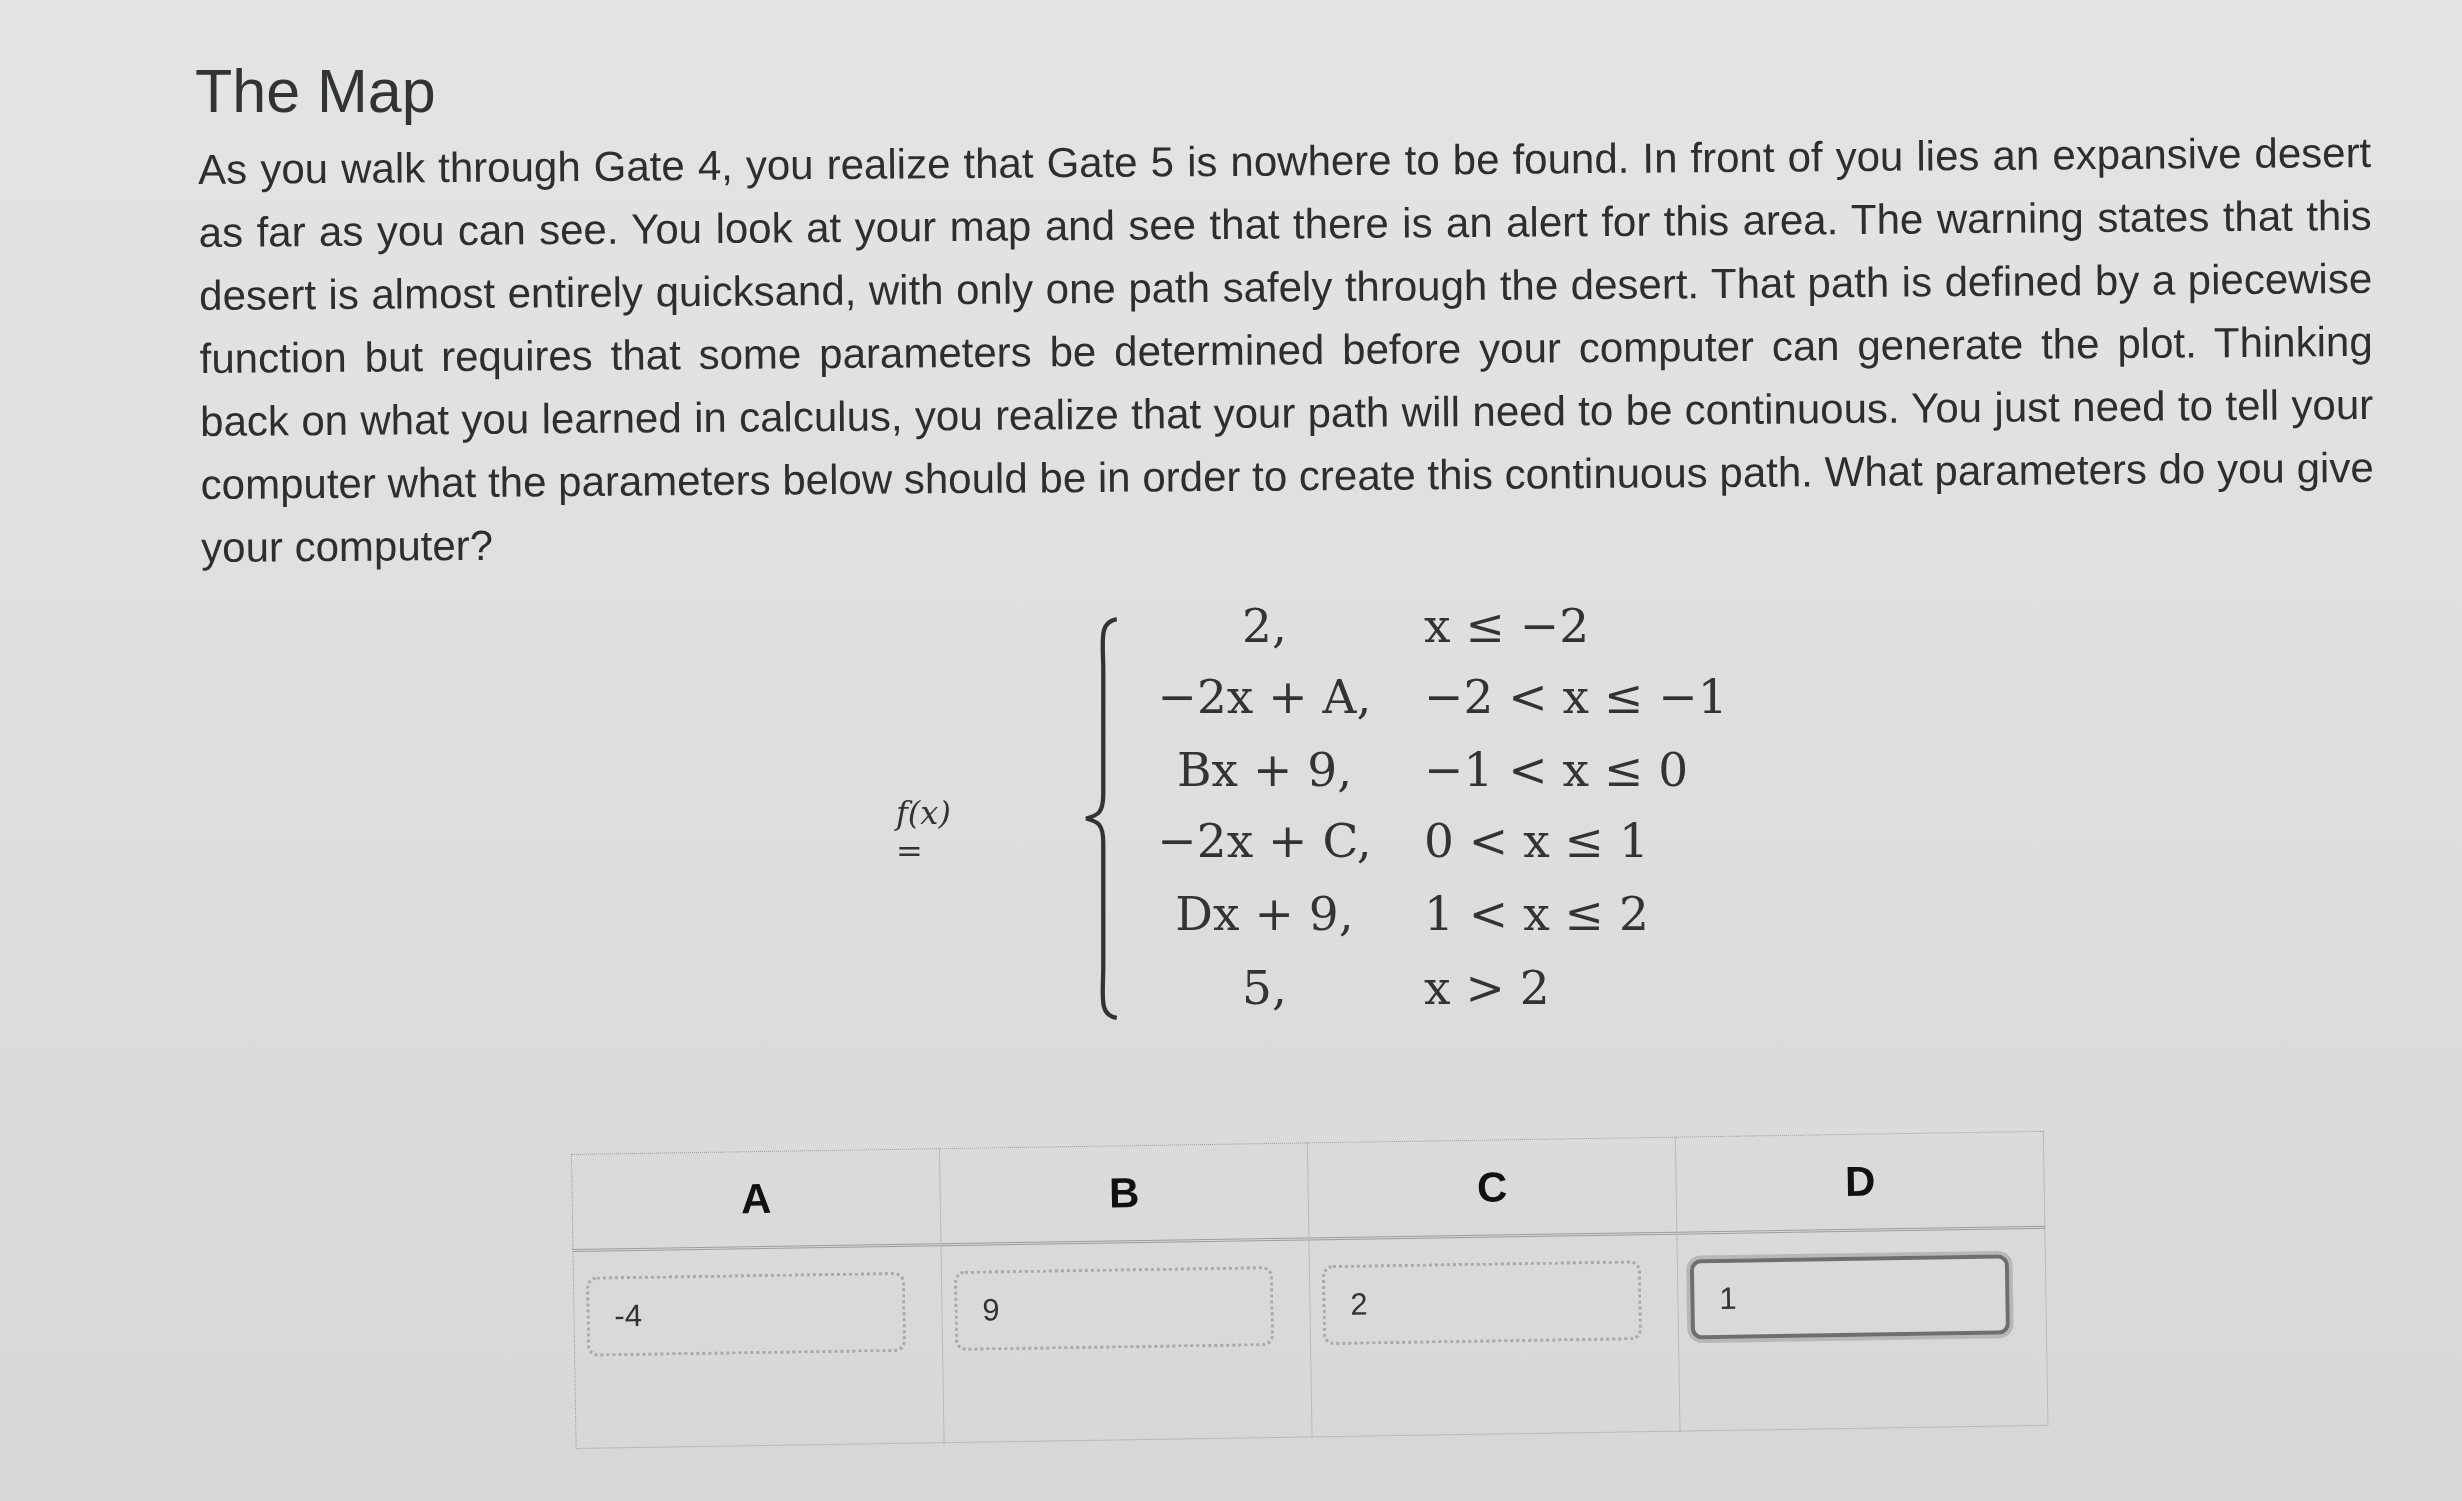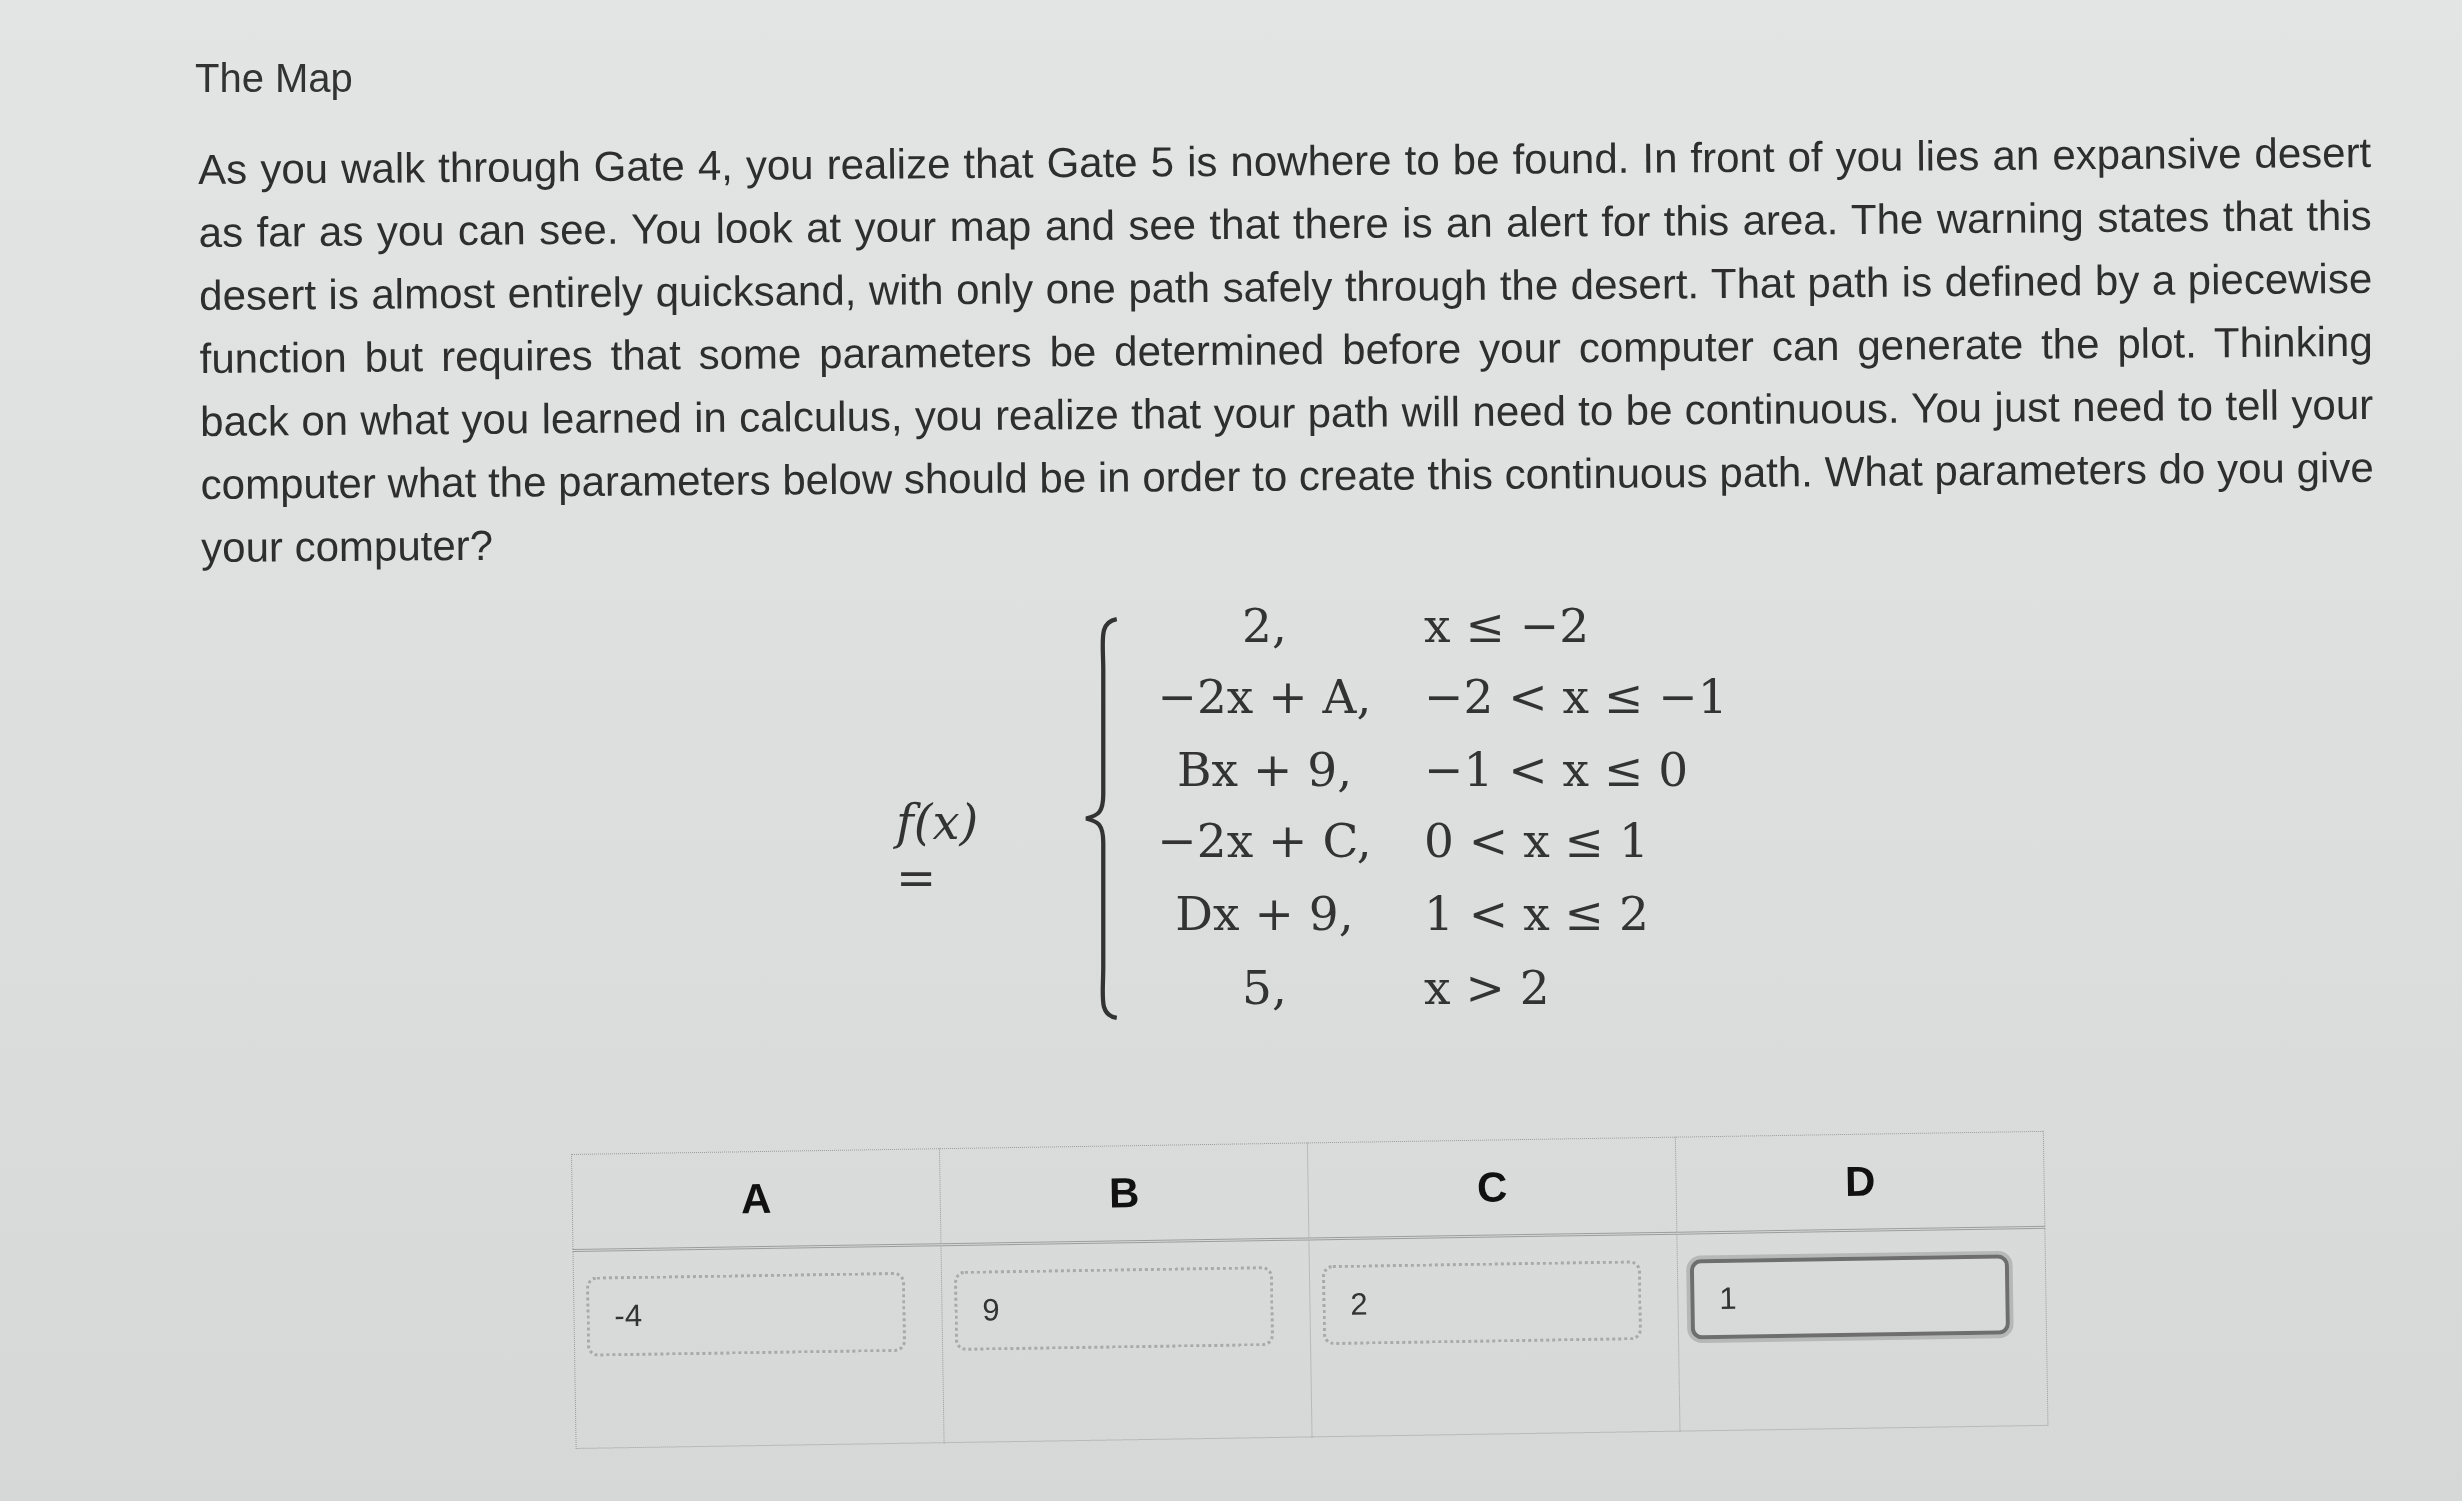--- a/index.html
+++ b/index.html
@@ -5,36 +5,36 @@
   html, body { margin:0; padding:0; }
   body {
     width:2462px; height:1501px; overflow:hidden;
     background: linear-gradient(180deg, #e3e5e4 0%, #dcdedd 60%, #d6d8d7 100%);
     font-family:"Liberation Sans", sans-serif;
     color:#2b2b2b;
     position:relative;
   }
   .title {
     position:absolute; left:195px; top:56px;
-    font-size:40px; color:#333; font-weight:400; letter-spacing:0px;
+    font-size:61px; color:#333; font-weight:400; letter-spacing:0px;
   }
   .para {
     position:absolute; left:198px; top:138px; width:2173px;
     font-size:42px; line-height:63px; color:#2e2e2e;
     text-align:justify; text-align-last:left;
     transform: rotate(-0.45deg); transform-origin:left top;
   }
   .math {
     position:absolute; left:896px; top:598px;
     font-family:"DejaVu Serif", "Liberation Serif", serif;
     color:#333;
   }
   .fx {
     position:absolute; left:0; top:196px;
-    font-size:48px; font-style:italic;
+    font-size:32px; font-style:italic;
   }
   .brace {
     position:absolute; left:184px; top:18.4px; width:49px; height:405px;
   }
   .cases { position:absolute; left:221px; top:0; }
   .case-row {
     position:absolute; height:68px; font-size:47px; white-space:nowrap;
   }
   .case-expr { position:absolute; width:295px; text-align:center; }
   .case-cond { position:absolute; left:307px; width:368px; text-align:left; }

